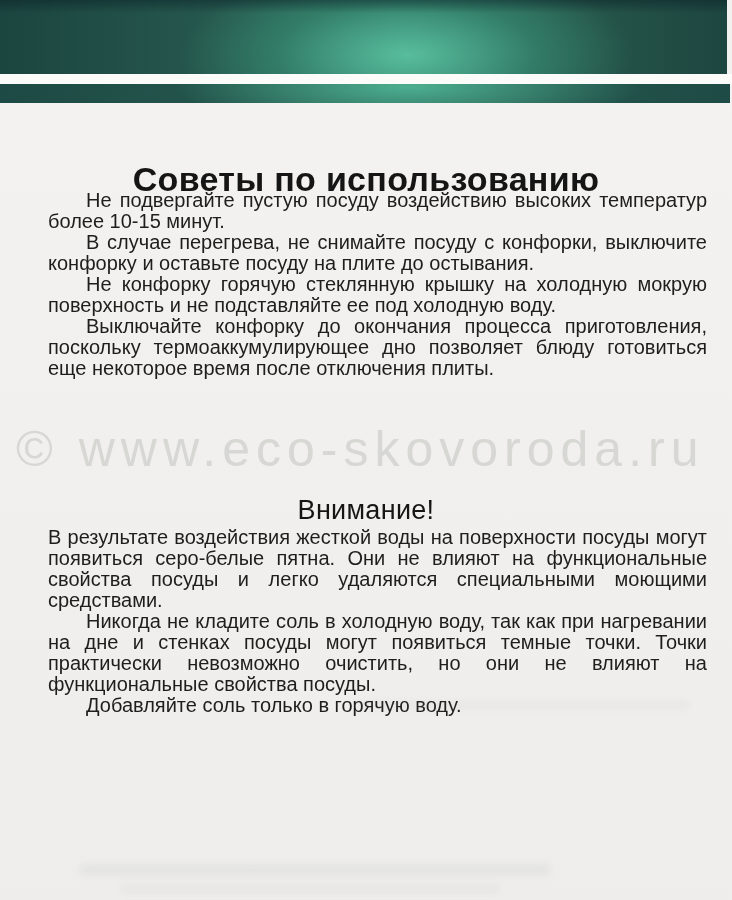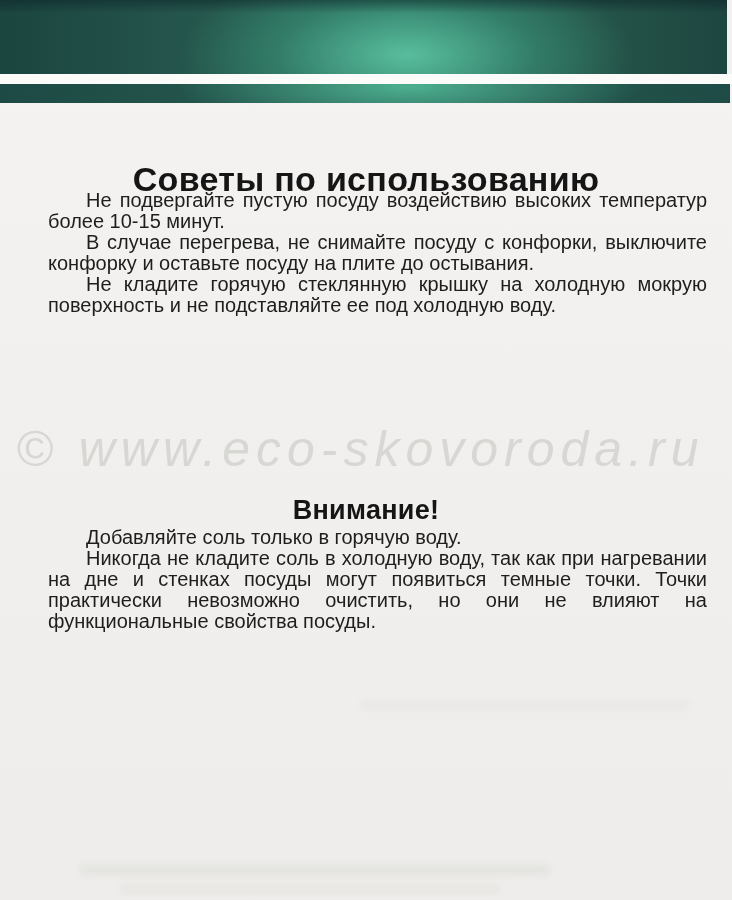--- a/index.html
+++ b/index.html
@@ -27,40 +27,39 @@
   }
   .header-right-edge{position:absolute;top:0;right:0;width:5px;height:74px;background:#f2f1ef;}
 
   
   .doc-title{
     position:absolute;top:137px;left:0;width:732px;text-align:center;
     font-size:34px;font-weight:bold;letter-spacing:.3px;color:#151515;
   }
   .attention-title{
     position:absolute;top:473px;left:0;width:732px;text-align:center;
-    font-size:27px;font-weight:bold;letter-spacing:.3px;color:#151515;
+    font-size:27px;font-weight:normal;letter-spacing:.3px;color:#151515;
   }
 
   
   .text-block{
     position:absolute;left:48px;width:659px;
     font-size:20px;line-height:21px;text-align:justify;
     color:#1e1e1e;
   }
   .text-block p{margin:0;text-indent:38px;}
   .text-block p.flush{text-indent:0;}
   #section-tips{top:190px;}
   #section-attention{top:527px;}
 
   
   .watermark{
     position:absolute;top:420px;left:16px;white-space:nowrap;
     font-size:50px;letter-spacing:6px;font-weight:normal;
     color:rgba(144,146,140,.27);
-    font-style:italic;
   }
 
   
   .ghost{position:absolute;background:rgba(150,158,148,.10);filter:blur(3px);border-radius:4px;}
   .ghost.g1{left:80px;top:864px;width:470px;height:12px;}
   .ghost.g2{left:120px;top:884px;width:380px;height:10px;background:rgba(150,158,148,.07);}
   .ghost.g3{left:360px;top:700px;width:330px;height:10px;background:rgba(150,158,148,.06);}
 </style>
 </head>
 <body>
@@ -72,29 +71,31 @@
     <div class="band-stripe"></div>
     <div class="band-bottom"></div>
     <div class="header-right-edge"></div>
   </div>
 
   <h1 class="doc-title">Советы по использованию</h1>
 
   <div class="text-block" id="section-tips">
     <p>Не подвергайте пустую посуду воздействию высоких температур более 10-15 минут.</p>
     <p>В случае перегрева, не снимайте посуду с конфорки, выключите конфорку и оставьте посуду на плите до остывания.</p>
-    <p>Не кладите горячую стеклянную крышку на холодную мокрую поверхность и не подставляйте ее под холодную воду.</p>
+    <p>Не конфорку горячую стеклянную крышку на холодную мокрую поверхность и не подставляйте ее под холодную воду.</p>
+    <p>Выключайте конфорку до окончания процесса приготовления, поскольку термоаккумулирующее дно позволяет блюду готовиться еще некоторое время после отключения плиты.</p>
   </div>
 
   <div class="watermark">© www.eco-skovoroda.ru</div>
 
   <h2 class="attention-title">Внимание!</h2>
 
   <div class="text-block" id="section-attention">
+    <p class="flush">В результате воздействия жесткой воды на поверхности посуды могут появиться серо-белые пятна. Они не влияют на функциональные свойства посуды и легко удаляются специальными моющими средствами.</p>
+    <p>Никогда не кладите соль в холодную воду, так как при нагревании на дне и стенках посуды могут появиться темные точки. Точки практически невозможно очистить, но они не влияют на функциональные свойства посуды.</p>
     <p>Добавляйте соль только в горячую воду.</p>
-    <p>Никогда не кладите соль в холодную воду, так как при нагревании на дне и стенках посуды могут появиться темные точки. Точки практически невозможно очистить, но они не влияют на функциональные свойства посуды.</p>
   </div>
 
   <div class="ghost g1"></div>
   <div class="ghost g2"></div>
   <div class="ghost g3"></div>
 
 </div>
 
 </body></html>

